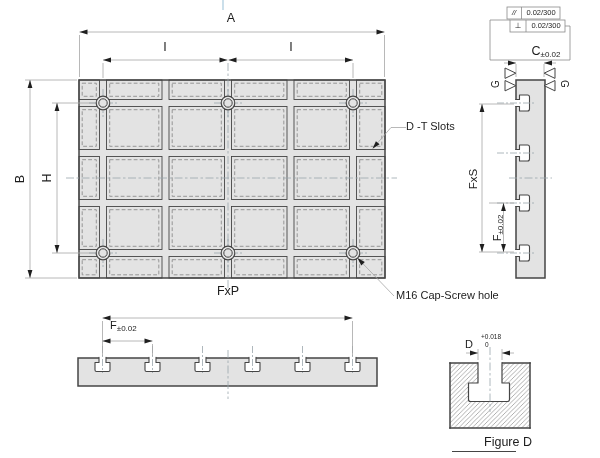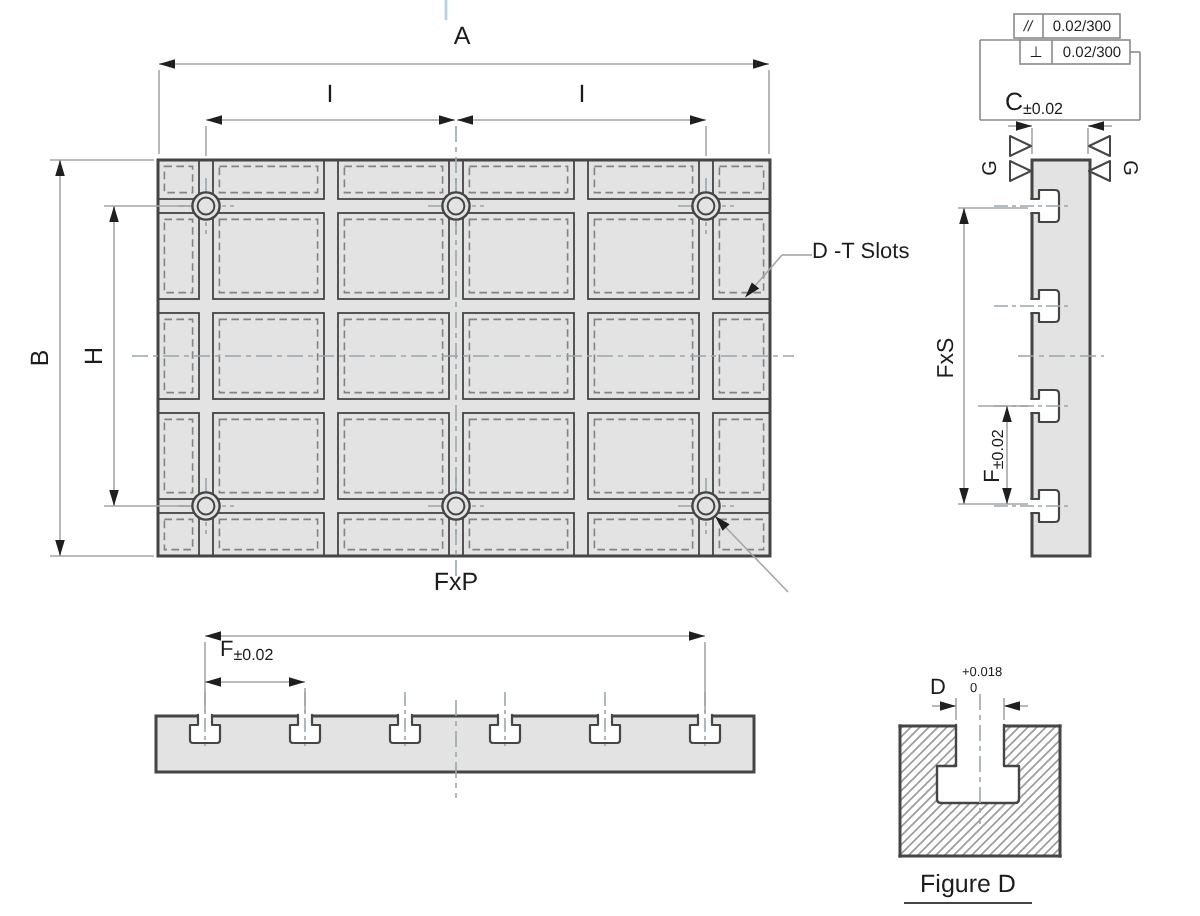--- a/index.html
+++ b/index.html
@@ -232,31 +232,32 @@
         <line x1="452" y1="451.5" x2="516" y2="451.5" stroke="#454545" stroke-width="1"></line>
       </svg>
     </div>
 
   <div class="lbl" style="left:231px;top:18px">A</div>
   <div class="lbl" style="left:165px;top:47px">I</div>
   <div class="lbl" style="left:291px;top:47px">I</div>
   <div class="lbl rot" style="left:20px;top:179px">B</div>
   <div class="lbl rot" style="left:47px;top:178px">H</div>
   <div class="lbl sm tl" style="left:406px;top:121px">D -T Slots</div>
+  <div class="lbl sm tl" style="left:396px;top:290px">M16 Cap-Screw hole</div>
 
   <div class="lbl xs" style="left:514px;top:13px;font-style:italic">//</div>
   <div class="lbl xs" style="left:541px;top:13px">0.02/300</div>
   <div class="lbl xs" style="left:518px;top:26px">⊥</div>
   <div class="lbl xs" style="left:546px;top:26px">0.02/300</div>
-  <div class="lbl" style="left:517px;top:51px"><span>C</span><span class="tol">±0.02</span></div>
+  <div class="lbl" style="left:546px;top:51px"><span>C</span><span class="tol">±0.02</span></div>
   <div class="lbl rot" style="left:474px;top:179px;font-size:11.5px">FxS</div>
   <div class="lbl rot" style="left:497px;top:228px;font-size:11px"><span>F</span><span class="tol">±0.02</span></div>
   <div class="lbl rot" style="left:496px;top:84px;font-size:10px">G</div>
   <div class="lbl rotr" style="left:564px;top:84px;font-size:10px">G</div>
 
   <div class="lbl" style="left:228px;top:291px">FxP</div>
   <div class="lbl tl" style="left:110px;top:320px;font-size:11px"><span>F</span><span class="tol">±0.02</span></div>
 
   <div class="lbl tl" style="left:465px;top:339px;font-size:11px">D</div>
   <div class="lbl tl tiny" style="left:481px;top:334px">+0.018</div>
   <div class="lbl tl tiny" style="left:485px;top:342px">0</div>
-  <div class="lbl" style="left:484px;top:442px">Figure D</div>
+  <div class="lbl" style="left:508px;top:442px">Figure D</div>
 </div>
 
 </body></html>

